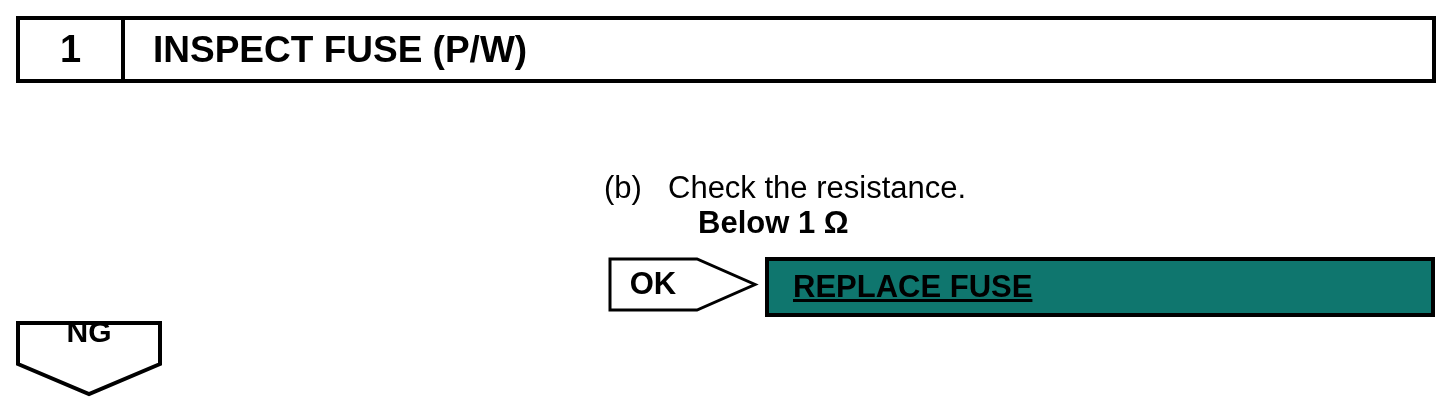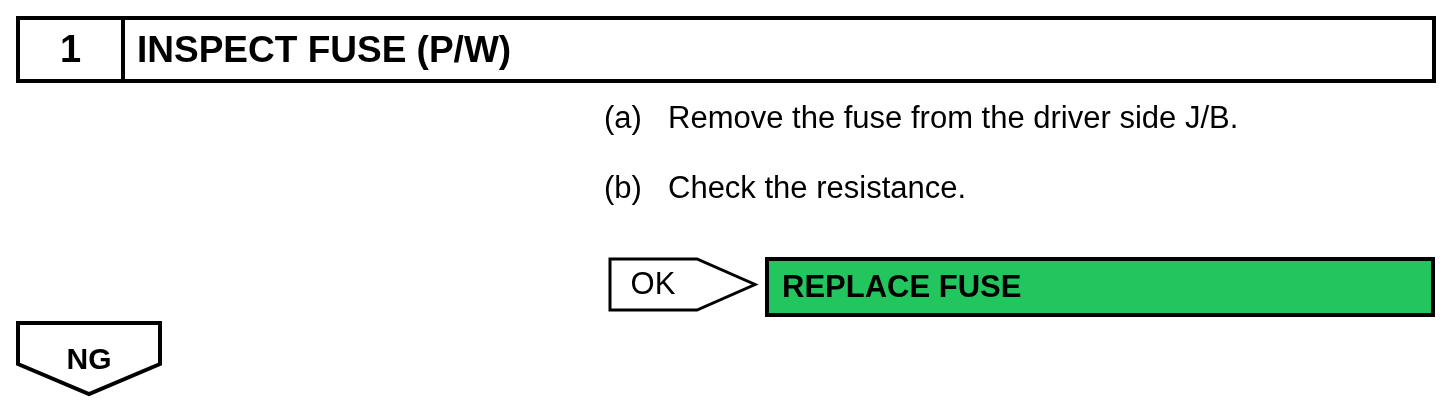--- a/index.html
+++ b/index.html
@@ -36,21 +36,21 @@
     display: flex;
     align-items: center;
     justify-content: center;
     font-weight: bold;
     font-size: 38px;
   }
   .step-title {
     flex: 1;
     display: flex;
     align-items: center;
-    padding-left: 12px;
+    padding-left: 28px;
     font-weight: bold;
     font-size: 37px;
     white-space: nowrap;
   }
 
   
   .instr {
     position: absolute;
     left: 604px;
     font-size: 31px;
@@ -92,82 +92,81 @@
   }
   .ok-label {
     position: absolute;
     left: 607px;
     top: 257px;
     width: 92px;
     height: 53px;
     display: flex;
     align-items: center;
     justify-content: center;
-    font-weight: normal;
+    font-weight: bold;
     font-size: 31px;
   }
 
   
   .replace-box {
     position: absolute;
     left: 765px;
     top: 257px;
     width: 670px;
     height: 60px;
     box-sizing: border-box;
     border: 4px solid #000;
     display: flex;
     align-items: center;
-    padding-left: 13px;
+    padding-left: 24px;
     font-weight: bold;
     font-size: 31px;
-    background: #22c55e;
+    background: #0f766e;
     white-space: nowrap;
+    text-decoration: underline;
   }
 
   
   .ng-svg {
     position: absolute;
     left: 14px;
     top: 319px;
     width: 152px;
     height: 81px;
   }
   .ng-label {
     position: absolute;
     left: 18px;
-    top: 338px;
+    top: 311px;
     width: 142px;
     height: 42px;
     display: flex;
     align-items: center;
     justify-content: center;
     font-weight: bold;
     font-size: 30px;
   }
 </style>
 </head>
 <body>
 
 <div class="page">
 
   <div class="step-header">
     <div class="step-number">1</div>
     <div class="step-title">INSPECT FUSE (P/W)</div>
   </div>
 
-  <div class="instr line-a">
-    <span class="instr-label">(a)</span><span class="instr-text">Remove the fuse from the driver side J/B.</span>
-  </div>
 
   <div class="instr line-b">
     <span class="instr-label">(b)</span><span class="instr-text">Check the resistance.</span>
   </div>
 
 
+  <div class="spec-value">Below 1 Ω</div>
 
   <svg class="ok-arrow-svg" viewBox="0 0 152 57">
     <polygon points="3,2 90,2 148,27.5 90,53 3,53" fill="#ffffff" stroke="#000000" stroke-width="3" stroke-linejoin="miter"></polygon>
   </svg>
   <div class="ok-label">OK</div>
 
   <div class="replace-box">
     <span>REPLACE FUSE</span>
   </div>
 

